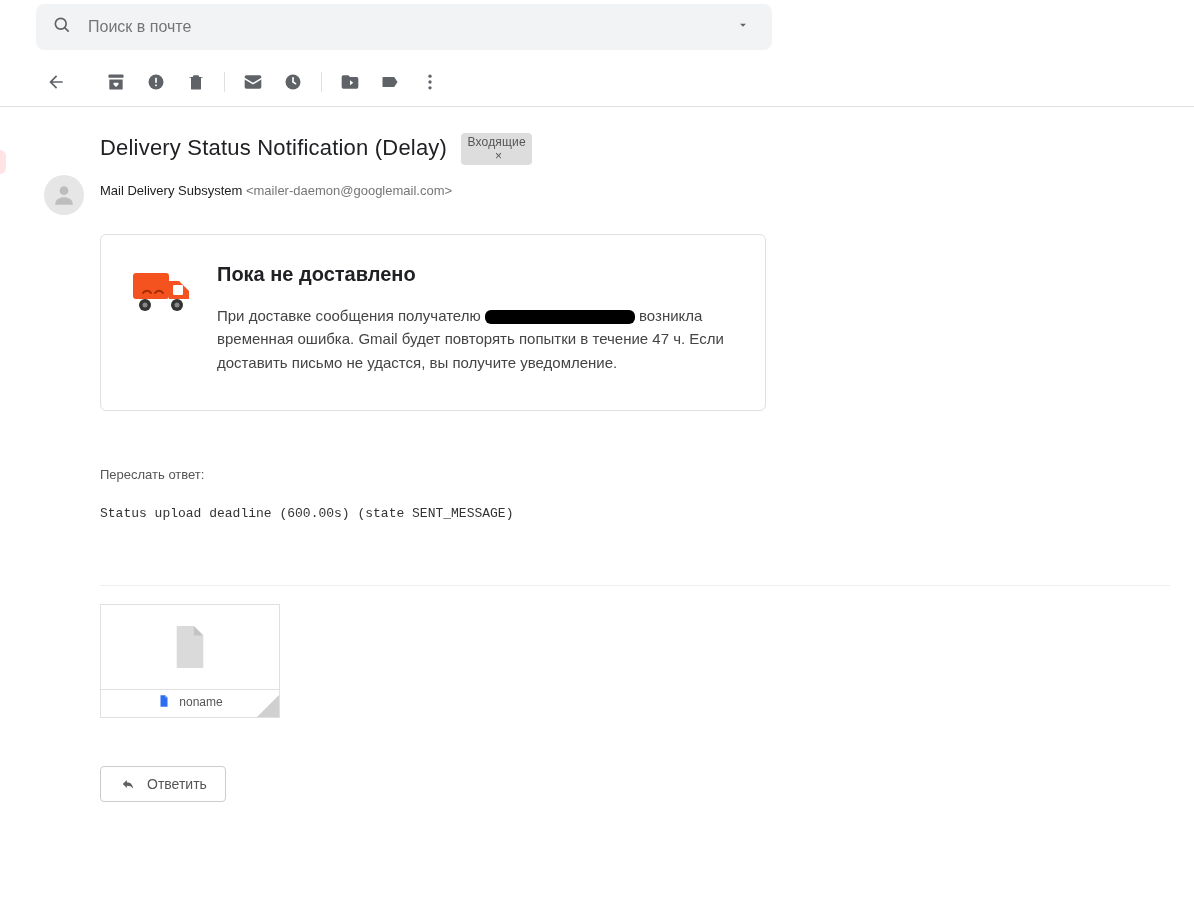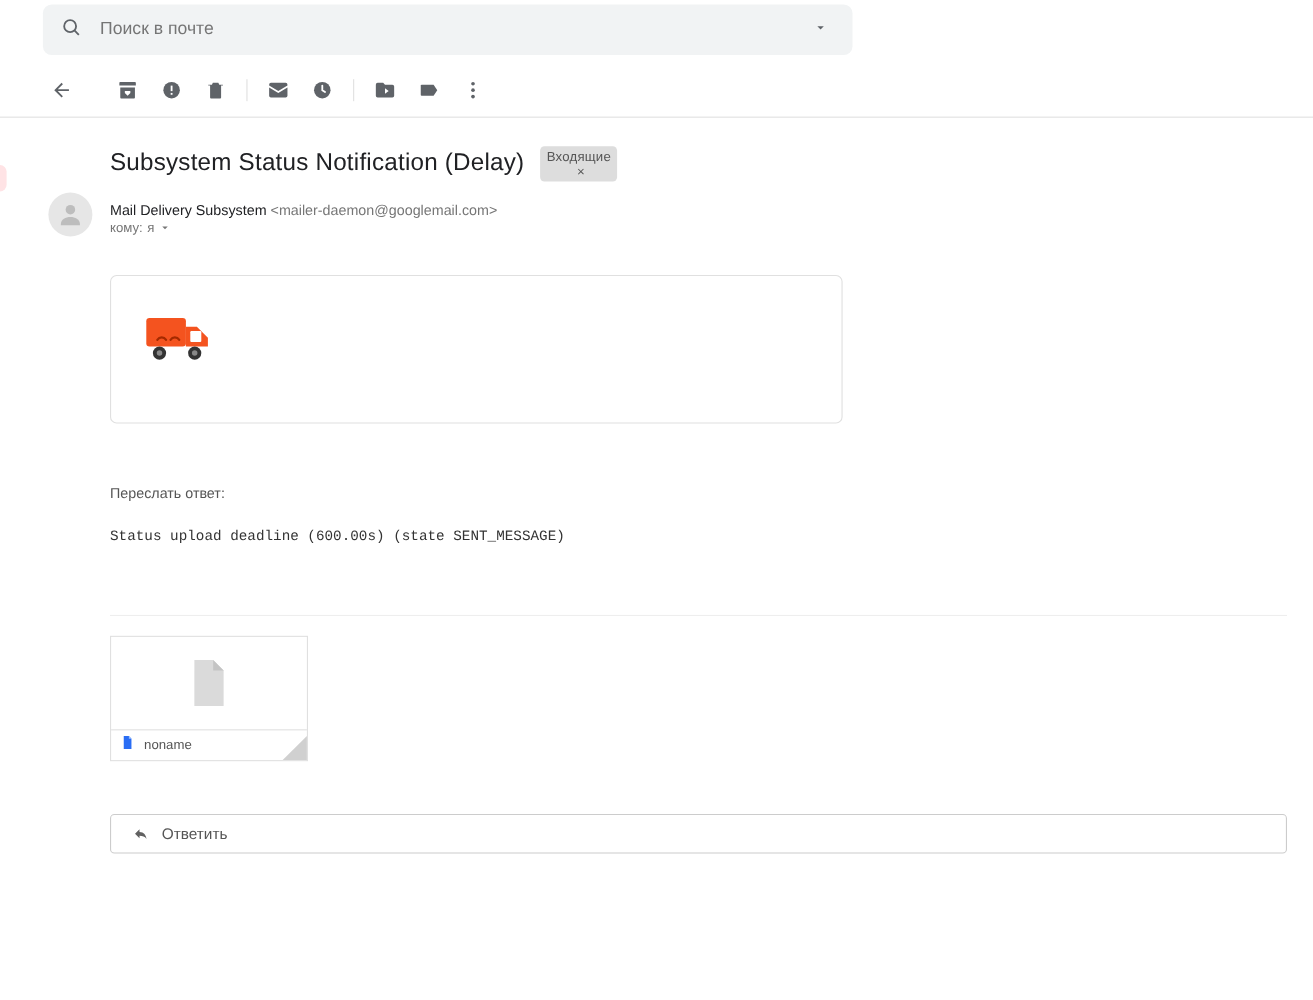--- a/index.html
+++ b/index.html
@@ -5,21 +5,21 @@
   :root{
     --g-grey:#5f6368;
     --g-grey2:#767676;
     --g-light:#f1f3f4;
     --g-border:#e0e0e0;
     --g-text:#202124;
     --chip-bg:#ddd;
   }
   html,body{margin:0;padding:0;font-family:Arial,Helvetica,sans-serif;color:var(--g-text);width:1194px;}
   
-  .search-wrap{padding:4px 28px 0 20px;margin-left:19px;}
+  .search-wrap{padding:4px 28px 0 36px;}
   .search{background:var(--g-light);border-radius:8px;height:46px;display:flex;align-items:center;width:720px;padding:0 8px;}
   .search .sicon{color:var(--g-grey);padding:0 14px 0 8px;}
   .search input{border:none;background:transparent;outline:none;font-size:16px;flex:1;color:var(--g-grey);}
   .search .drop{color:var(--g-grey);padding:0 14px;}
   
   .toolbar{display:flex;align-items:center;height:48px;padding:8px 28px 0 36px;border-bottom:1px solid var(--g-border);gap:0;}
   .tb-btn{width:40px;height:40px;display:flex;align-items:center;justify-content:center;color:var(--g-grey);border-radius:50%;}
   .tb-btn svg{width:20px;height:20px;}
   .tb-sep{width:1px;height:20px;background:var(--g-border);margin:0 8px;}
   .tb-gap{width:20px;}
@@ -41,26 +41,26 @@
   .body-text h2{margin:0 0 18px 0;font-size:20px;font-weight:700;}
   .body-text p{margin:0;font-size:15px;line-height:1.55;color:#444;}
   .redact{display:inline-block;width:150px;height:14px;background:#000;border-radius:6px;vertical-align:middle;}
   .response{margin-top:56px;font-size:13px;color:#555;}
   .code{font-family:"Courier New",monospace;font-size:13px;margin-top:24px;color:#333;}
   .hr{border:none;border-top:1px solid #eee;margin:64px 0 18px 0;}
   
   .attach{width:178px;height:112px;border:1px solid var(--g-border);position:relative;background:#fff;}
   .attach .thumb{height:84px;display:flex;align-items:center;justify-content:center;}
   .attach .thumb svg{width:38px;height:46px;fill:#dadada;}
-  .attach .bar{height:25px;border-top:1px solid var(--g-border);display:flex;align-items:center;gap:8px;padding:0 8px;font-size:12px;color:#555;position:relative;}
+  .attach .bar{height:25px;border-top:1px solid var(--g-border);display:flex;align-items:center;gap:8px;padding:0 8px;font-size:12px;color:#555;position:relative;justify-content:center;}
   .attach .bar .fico{color:#2a6df4;}
   .attach .bar .fico svg{width:14px;height:16px;}
   .attach .corner{position:absolute;right:0;bottom:0;width:0;height:0;border-style:solid;border-width:0 0 22px 22px;border-color:transparent transparent #d0d0d0 transparent;}
   
-  .actions{margin-top:48px;display:flex;gap:14px;flex-direction:column;}
+  .actions{margin-top:48px;display:flex;gap:14px;}
   .act{display:flex;align-items:center;gap:10px;border:1px solid #ccc;border-radius:4px;height:36px;padding:0 18px;font-size:14px;color:#555;background:#fff;}
   .act svg{width:18px;height:14px;fill:#616161;}
   
   .pink{position:absolute;left:-6px;top:150px;width:12px;height:24px;border-radius:12px;background:#ffe3e5;}
 </style>
 </head>
 <body>
 
 <div class="pink"></div>
 
@@ -140,52 +140,53 @@
 
 <div class="content">
   <div class="avatar">
     <svg viewBox="0 0 24 24" width="26" height="26" fill="currentColor">
         <circle cx="12" cy="8" r="4"></circle>
         <path d="M4 20c0-4 4-6 8-6s8 2 8 6v1H4v-1z"></path>
       </svg>
   </div>
 
   <div class="subject">
-    <span>Subsystem Status Notification (Delay)</span>
+    <span>Delivery Status Notification (Delay)</span>
     <span class="chip">
       <span>Входящие</span>
       <span class="x">×</span>
     </span>
   </div>
 
   <div class="sender-line">
     <span class="sender-name">Mail Delivery Subsystem</span>
     <span class="sender-email">&lt;mailer-daemon@googlemail.com&gt;</span>
-  </div>
-  <div class="rcpt">
-    <span>кому:</span>
-    <span>я</span>
-    <svg viewBox="0 0 24 24" fill="#767676">
-        <path d="M7 10l5 5 5-5z"></path>
-      </svg>
   </div>
 
   <div class="bodybox">
     <div class="truck">
       <svg viewBox="0 0 64 64">
         <rect x="4" y="10" width="36" height="26" rx="3" fill="#f4531f"></rect>
         <path d="M40 18h10l10 10v8H40z" fill="#f4531f"></path>
         <rect x="44" y="22" width="10" height="10" rx="1" fill="#fff"></rect>
         <circle cx="16" cy="42" r="6" fill="#333"></circle>
         <circle cx="16" cy="42" r="2.5" fill="#888"></circle>
         <circle cx="48" cy="42" r="6" fill="#333"></circle>
         <circle cx="48" cy="42" r="2.5" fill="#888"></circle>
         <path d="M14 30c2-3 6-3 8 0M26 30c2-3 6-3 8 0" stroke="#a52a00" stroke-width="2" fill="none" stroke-linecap="round"></path>
       </svg>
     </div>
+    <div class="body-text">
+      <h2>Пока не доставлено</h2>
+      <p>
+        <span>При доставке сообщения получателю</span>
+        <span class="redact"></span>
+        <span> возникла временная ошибка. Gmail будет повторять попытки в течение 47 ч. Если доставить письмо не удастся, вы получите уведомление.</span>
+      </p>
+    </div>
   </div>
 
   <div class="response">Переслать ответ:</div>
   <div class="code">Status upload deadline (600.00s) (state SENT_MESSAGE)</div>
 
   <hr class="hr">
 
   <div class="attach">
     <div class="thumb">
       <svg viewBox="0 0 40 48">

